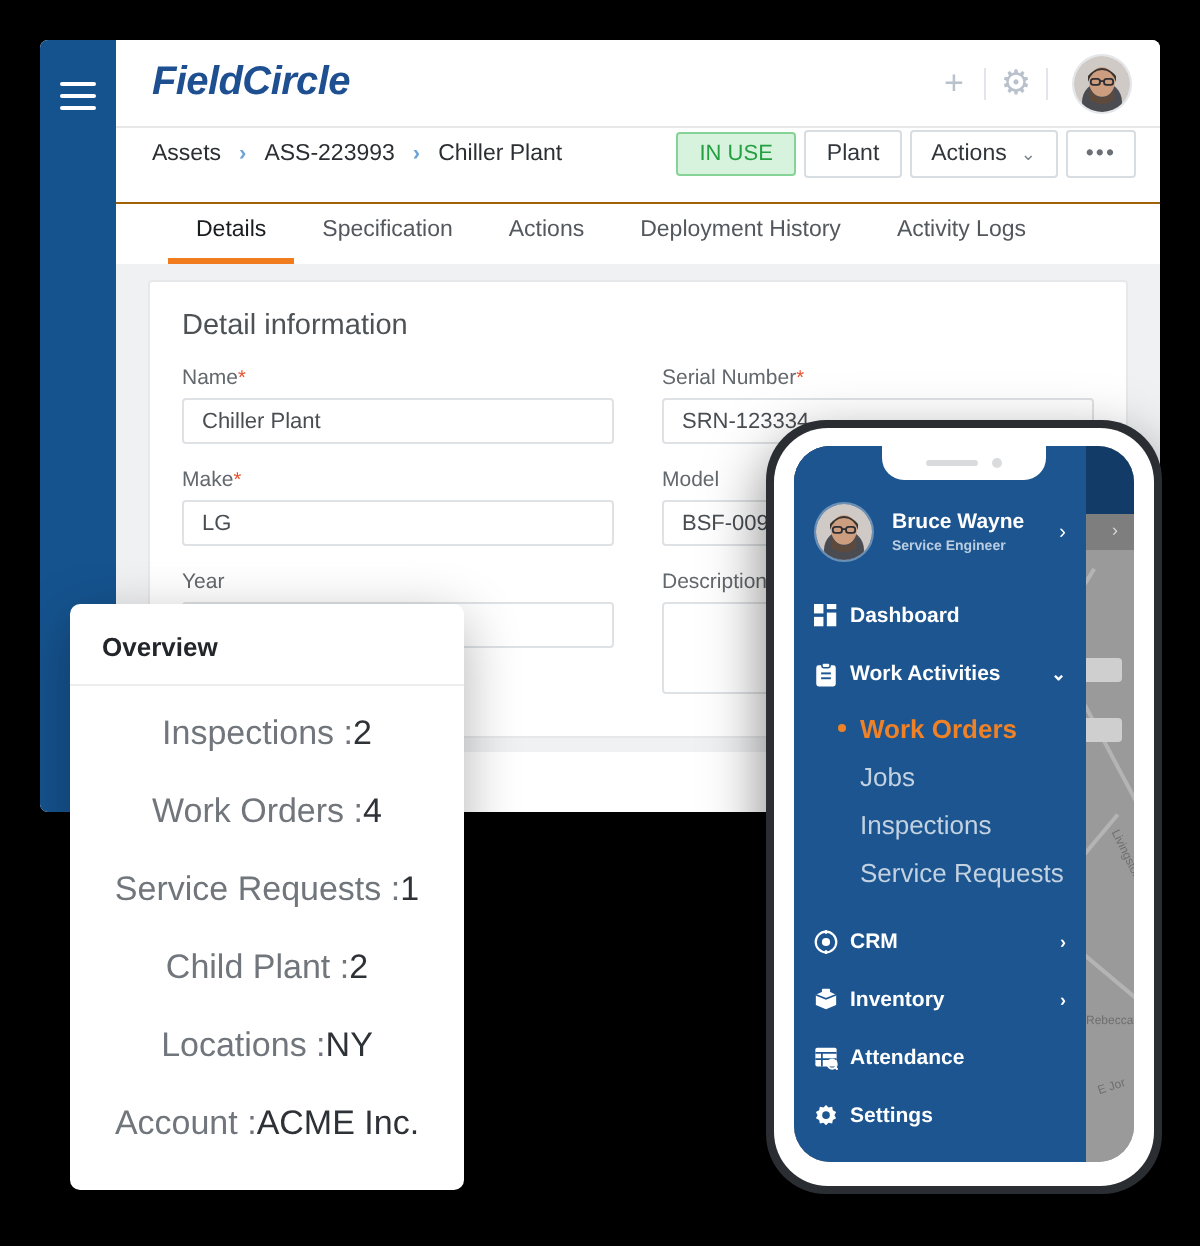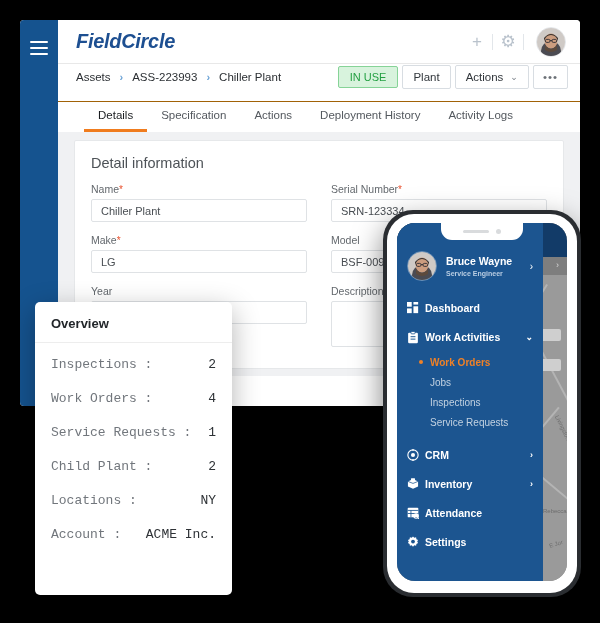--- a/index.html
+++ b/index.html
@@ -256,24 +256,23 @@
     padding: 14px 16px 11px 16px;
     font-size: 13px;
     font-weight: bold;
     color: #22262a;
     border-bottom: 1px solid #ededed;
   }
   #overview-list { padding: 4px 16px 0 16px; }
   .ov-row {
     display: flex;
     align-items: center;
-    justify-content: space-between;
+    justify-content: center;
     padding: 9.5px 0;
-    font-size: 13px;
-    font-family: Liberation Mono, monospace;
+    font-size: 17px;
   }
   .ov-key { color: #71767c; }
   .ov-val { color: #2e3236; }
 
   
   #phone {
     position: absolute;
     left: 383px;
     top: 210px;
     width: 198px;
@@ -416,21 +415,21 @@
     justify-content: flex-start;
     color: #ffffff;
   }
   .drawer-label { flex: 1 1 auto; }
   .drawer-item .chev { color: #ffffff; font-size: 9px; }
 
   .drawer-sub {
     display: flex;
     align-items: center;
     padding: 4.5px 10px 4.5px 22px;
-    font-size: 10px;
+    font-size: 13px;
     color: #c3d2e1;
     cursor: pointer;
   }
   .drawer-sub .bullet {
     width: 4px; height: 4px;
     border-radius: 50%;
     background: transparent;
     margin-right: 7px;
     flex: 0 0 4px;
   }

